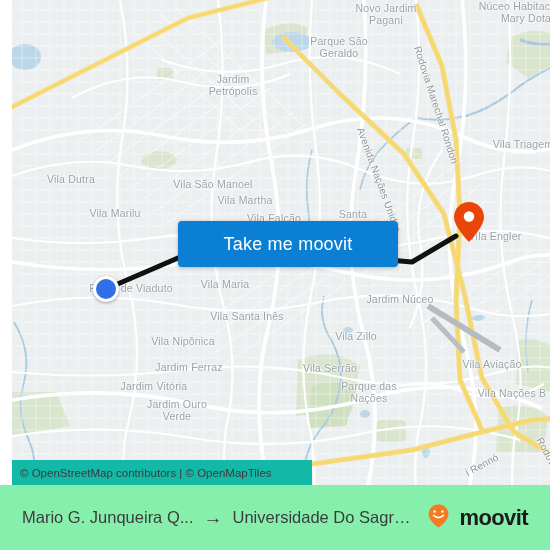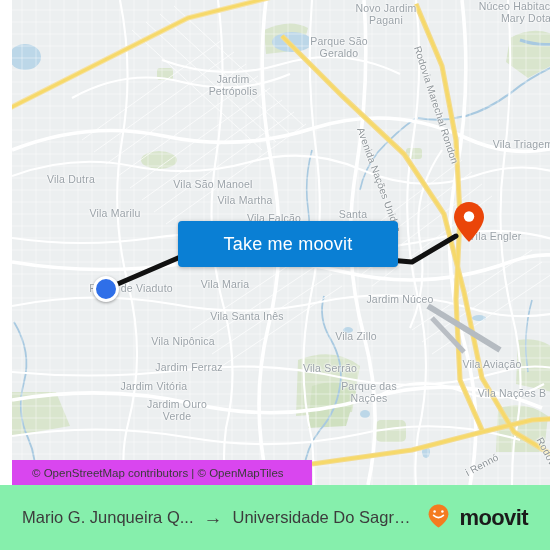--- a/index.html
+++ b/index.html
@@ -65,23 +65,23 @@
     letter-spacing:.2px;
     cursor:pointer;
     box-shadow:0 1px 4px rgba(0,0,0,.25);
     display:flex;align-items:center;justify-content:center;
     padding:0;
   }
 
   
   #attribution{
     position:absolute;left:0;top:460px;width:300px;height:25px;
-    background:#d946ef;
+    background:#14b8a6;
     display:flex;align-items:center;
-    padding-left:20px;
+    padding-left:8px;
     box-sizing:border-box;
     font-size:11.5px;color:#3b3b3b;
     white-space:nowrap;
   }
 
   
   #footer{
     position:absolute;left:0;top:485px;width:550px;height:65px;
     background:#86efac;
     display:flex;align-items:center;justify-content:center;

